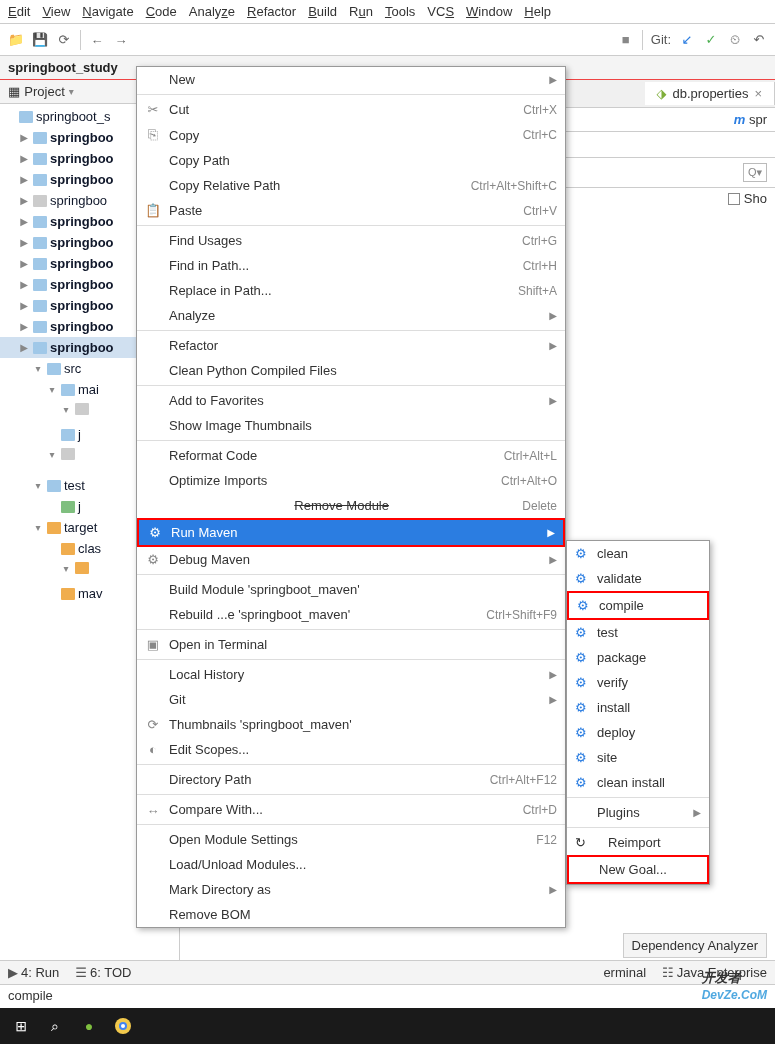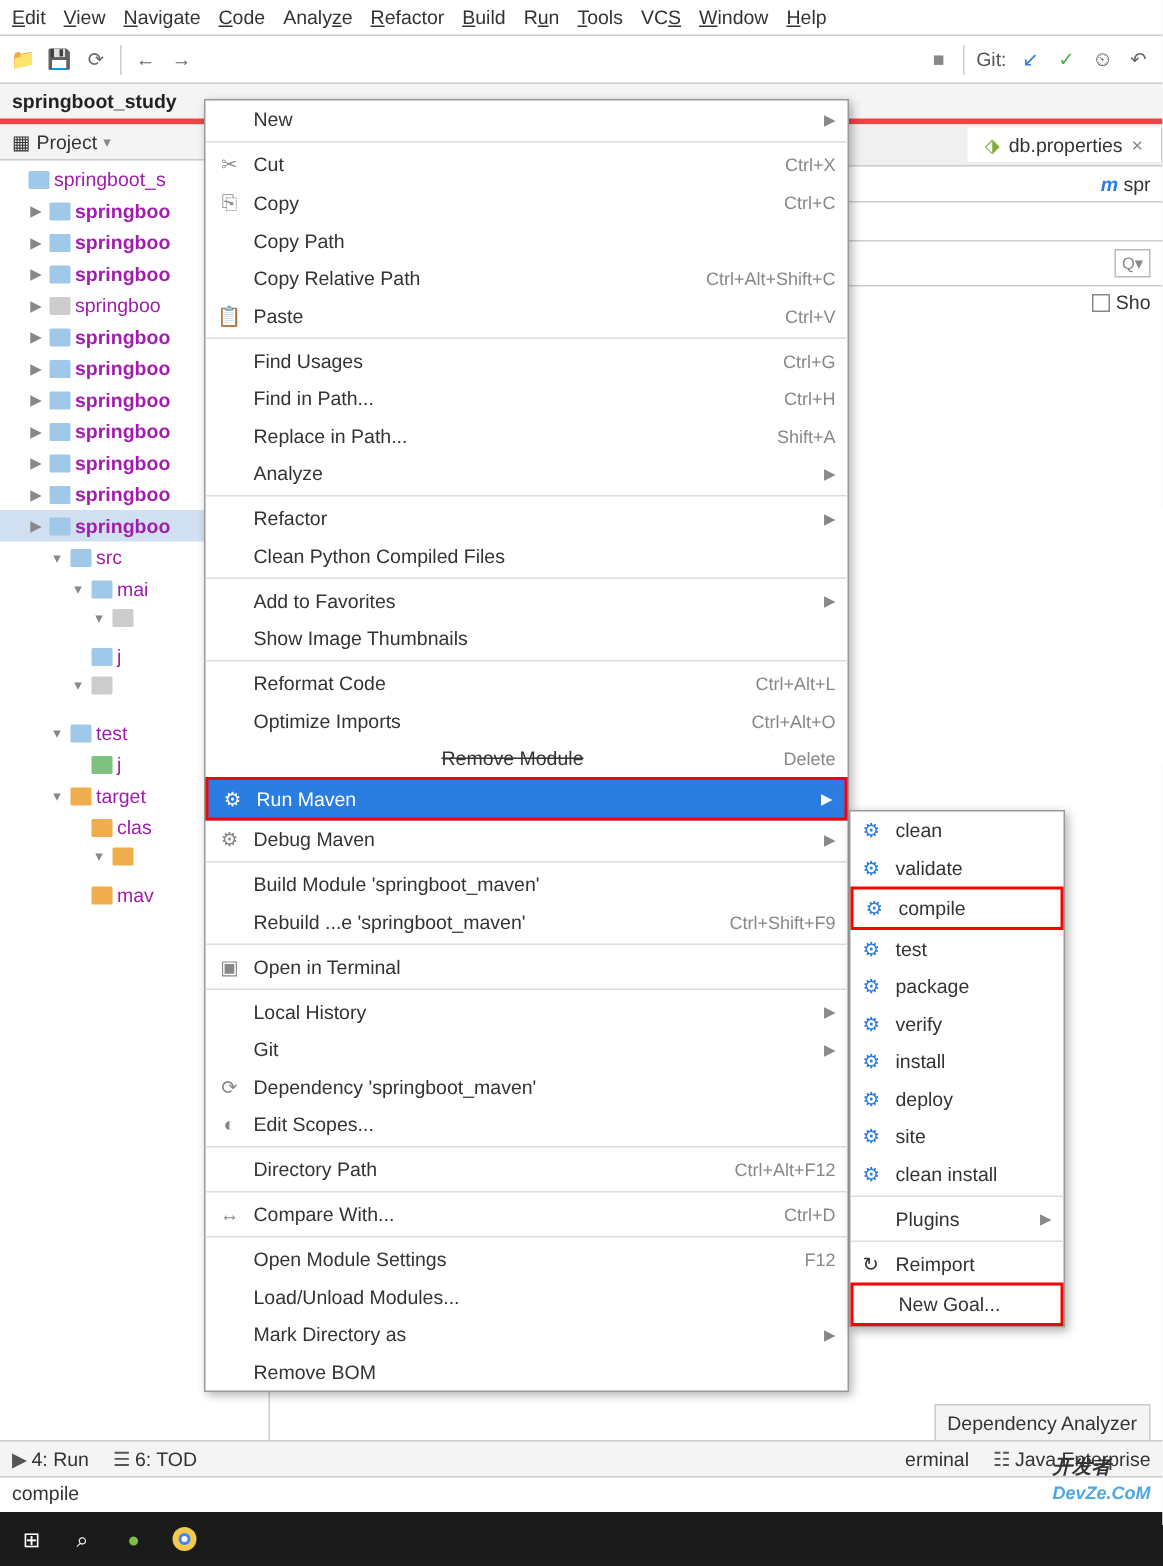--- a/index.html
+++ b/index.html
@@ -4,32 +4,32 @@
 <style>
 *{box-sizing:border-box;margin:0;padding:0;font-family:"Segoe UI",Arial,sans-serif;font-size:13px;color:#333}
 body{background:#f2f2f2;width:775px;height:1044px;overflow:hidden;position:relative}
 .menubar{display:flex;gap:12px;padding:4px 8px;background:#fff;border-bottom:1px solid #ccc}
 .menubar span{cursor:pointer}
 .u{text-decoration:underline}
 .toolbar{display:flex;align-items:center;gap:8px;padding:4px 8px;background:#fff;border-bottom:1px solid #ccc;height:32px}
 .tool-ico{width:16px;height:16px;display:inline-flex;align-items:center;justify-content:center;color:#666}
 .sep{width:1px;height:20px;background:#ccc}
 .git-lbl{color:#555}
-.breadcrumb{padding:4px 8px;background:#f4f4f4;border-bottom:4px solid #ef4444;font-weight:bold;color:#222}
+.breadcrumb{padding:4px 8px;background:#f4f4f4;border-bottom:1px solid #ef4444;font-weight:bold;color:#222}
 .main{display:flex;height:880px;position:relative}
 .project-pane{width:180px;background:#fff;border-right:1px solid #ccc;overflow:hidden}
 .project-hdr{padding:4px 8px;border-bottom:1px solid #ccc;background:#f4f4f4;display:flex;align-items:center;gap:4px}
 .tree{padding:2px 0}
 .tree-row{display:flex;align-items:center;padding:3px 4px;gap:3px;white-space:nowrap}
 .exp{width:12px;color:#888;font-size:10px;text-align:center}
 .fld{width:14px;height:12px;background:#a0c8e8;border-radius:1px;flex-shrink:0}
 .fld.gray{background:#ccc}
 .fld.orange{background:#f0ad4e}
 .fld.green{background:#7fbf7f}
-.tree-lbl{color:#a21caf;font-weight:bold}
+.tree-lbl{color:#0f172a;font-weight:bold}
 .tree-row.sel{background:#d0e0f0}
 .editor{flex:1;background:#fff;position:relative}
 .tab-bar{display:flex;align-items:center;height:28px;border-bottom:1px solid #ccc;background:#f0f0f0}
 .tab{padding:4px 12px;border-right:1px solid #ccc;background:#fff;display:flex;align-items:center;gap:6px}
 .tab-ico{color:#7fae3a}
 .tab-x{color:#888}
 .subtab{display:flex;border-bottom:1px solid #ccc}
 .subtab-item{padding:5px 14px;border-right:1px solid #ccc;background:#fff}
 .subtab-item.active{background:#f4f4f4}
 .panel-hdr{padding:5px 8px;display:flex;justify-content:space-between;align-items:center;border-bottom:1px solid #ccc}
@@ -496,21 +496,21 @@
       <span class="ctx-arrow">▶</span>
     </div>
     <div class="ctx-item">
       <span class="ctx-ico"></span>
       <span class="ctx-lbl">Git</span>
       <span class="ctx-sc"></span>
       <span class="ctx-arrow">▶</span>
     </div>
     <div class="ctx-item">
       <span class="ctx-ico">⟳</span>
-      <span class="ctx-lbl">Dependency 'springboot_maven'</span>
+      <span class="ctx-lbl">Thumbnails 'springboot_maven'</span>
       <span class="ctx-sc"></span>
     </div>
     <div class="ctx-item">
       <span class="ctx-ico">◐</span>
       <span class="ctx-lbl">Edit Scopes...</span>
       <span class="ctx-sc"></span>
     </div>
     <div class="ctx-sep"></div>
     <div class="ctx-item">
       <span class="ctx-ico"></span>
@@ -590,21 +590,21 @@
     </div>
     <div class="ctx-sep"></div>
     <div class="sub-item">
       <span class="" style="width: 16px;"></span>
       <span style="flex: 1 1 0%;">Plugins</span>
       <span style="font-size: 10px; color: rgb(136, 136, 136);">▶</span>
     </div>
     <div class="ctx-sep"></div>
     <div class="sub-item">
       <span class="" style="width: 16px;">↻</span>
-      <span style="flex: 1 1 0%;">Reimport</span>
+      <span style="flex: 1 1 0%; margin-left: 11px;">Reimport</span>
     </div>
     <div class="sub-item boxed">
       <span class="" style="width: 16px;"></span>
       <span style="flex: 1 1 0%;">New Goal...</span>
     </div>
   </div>
 
 <div class="bottom-bar">
   <span class="bb-item">▶ <span>4: Run</span></span>
   <span class="bb-item">☰ <span>6: TOD</span></span>

